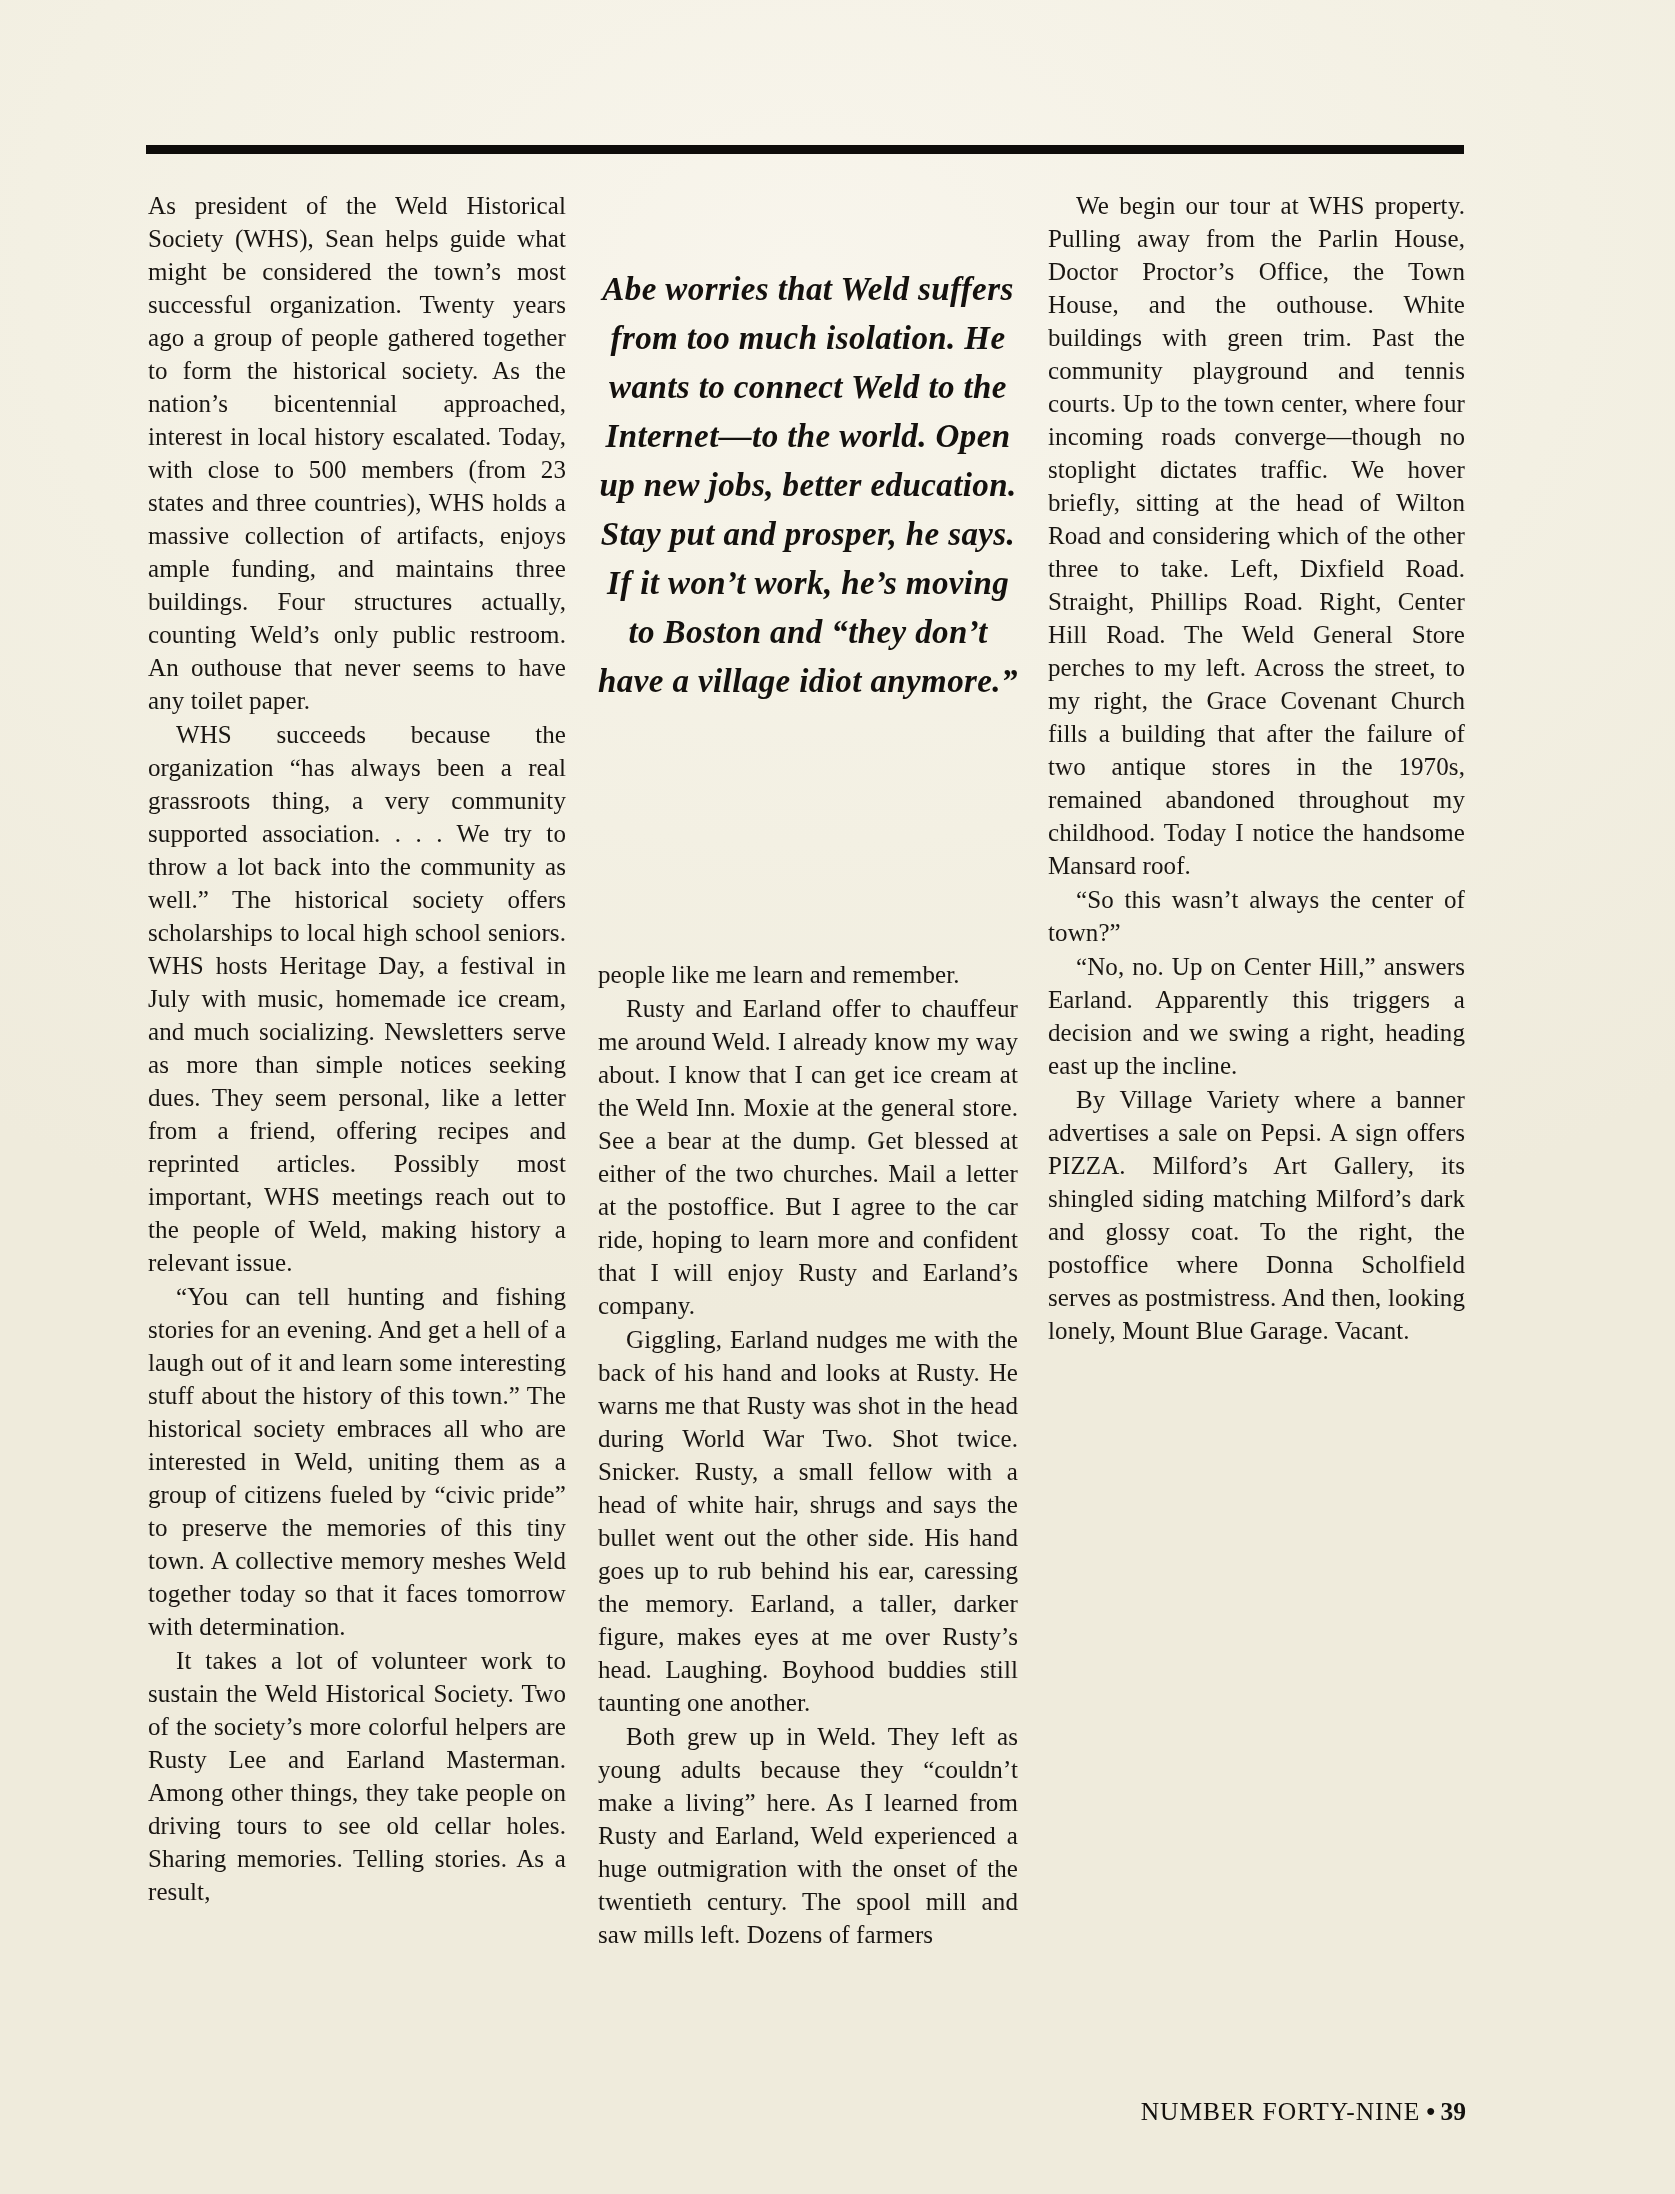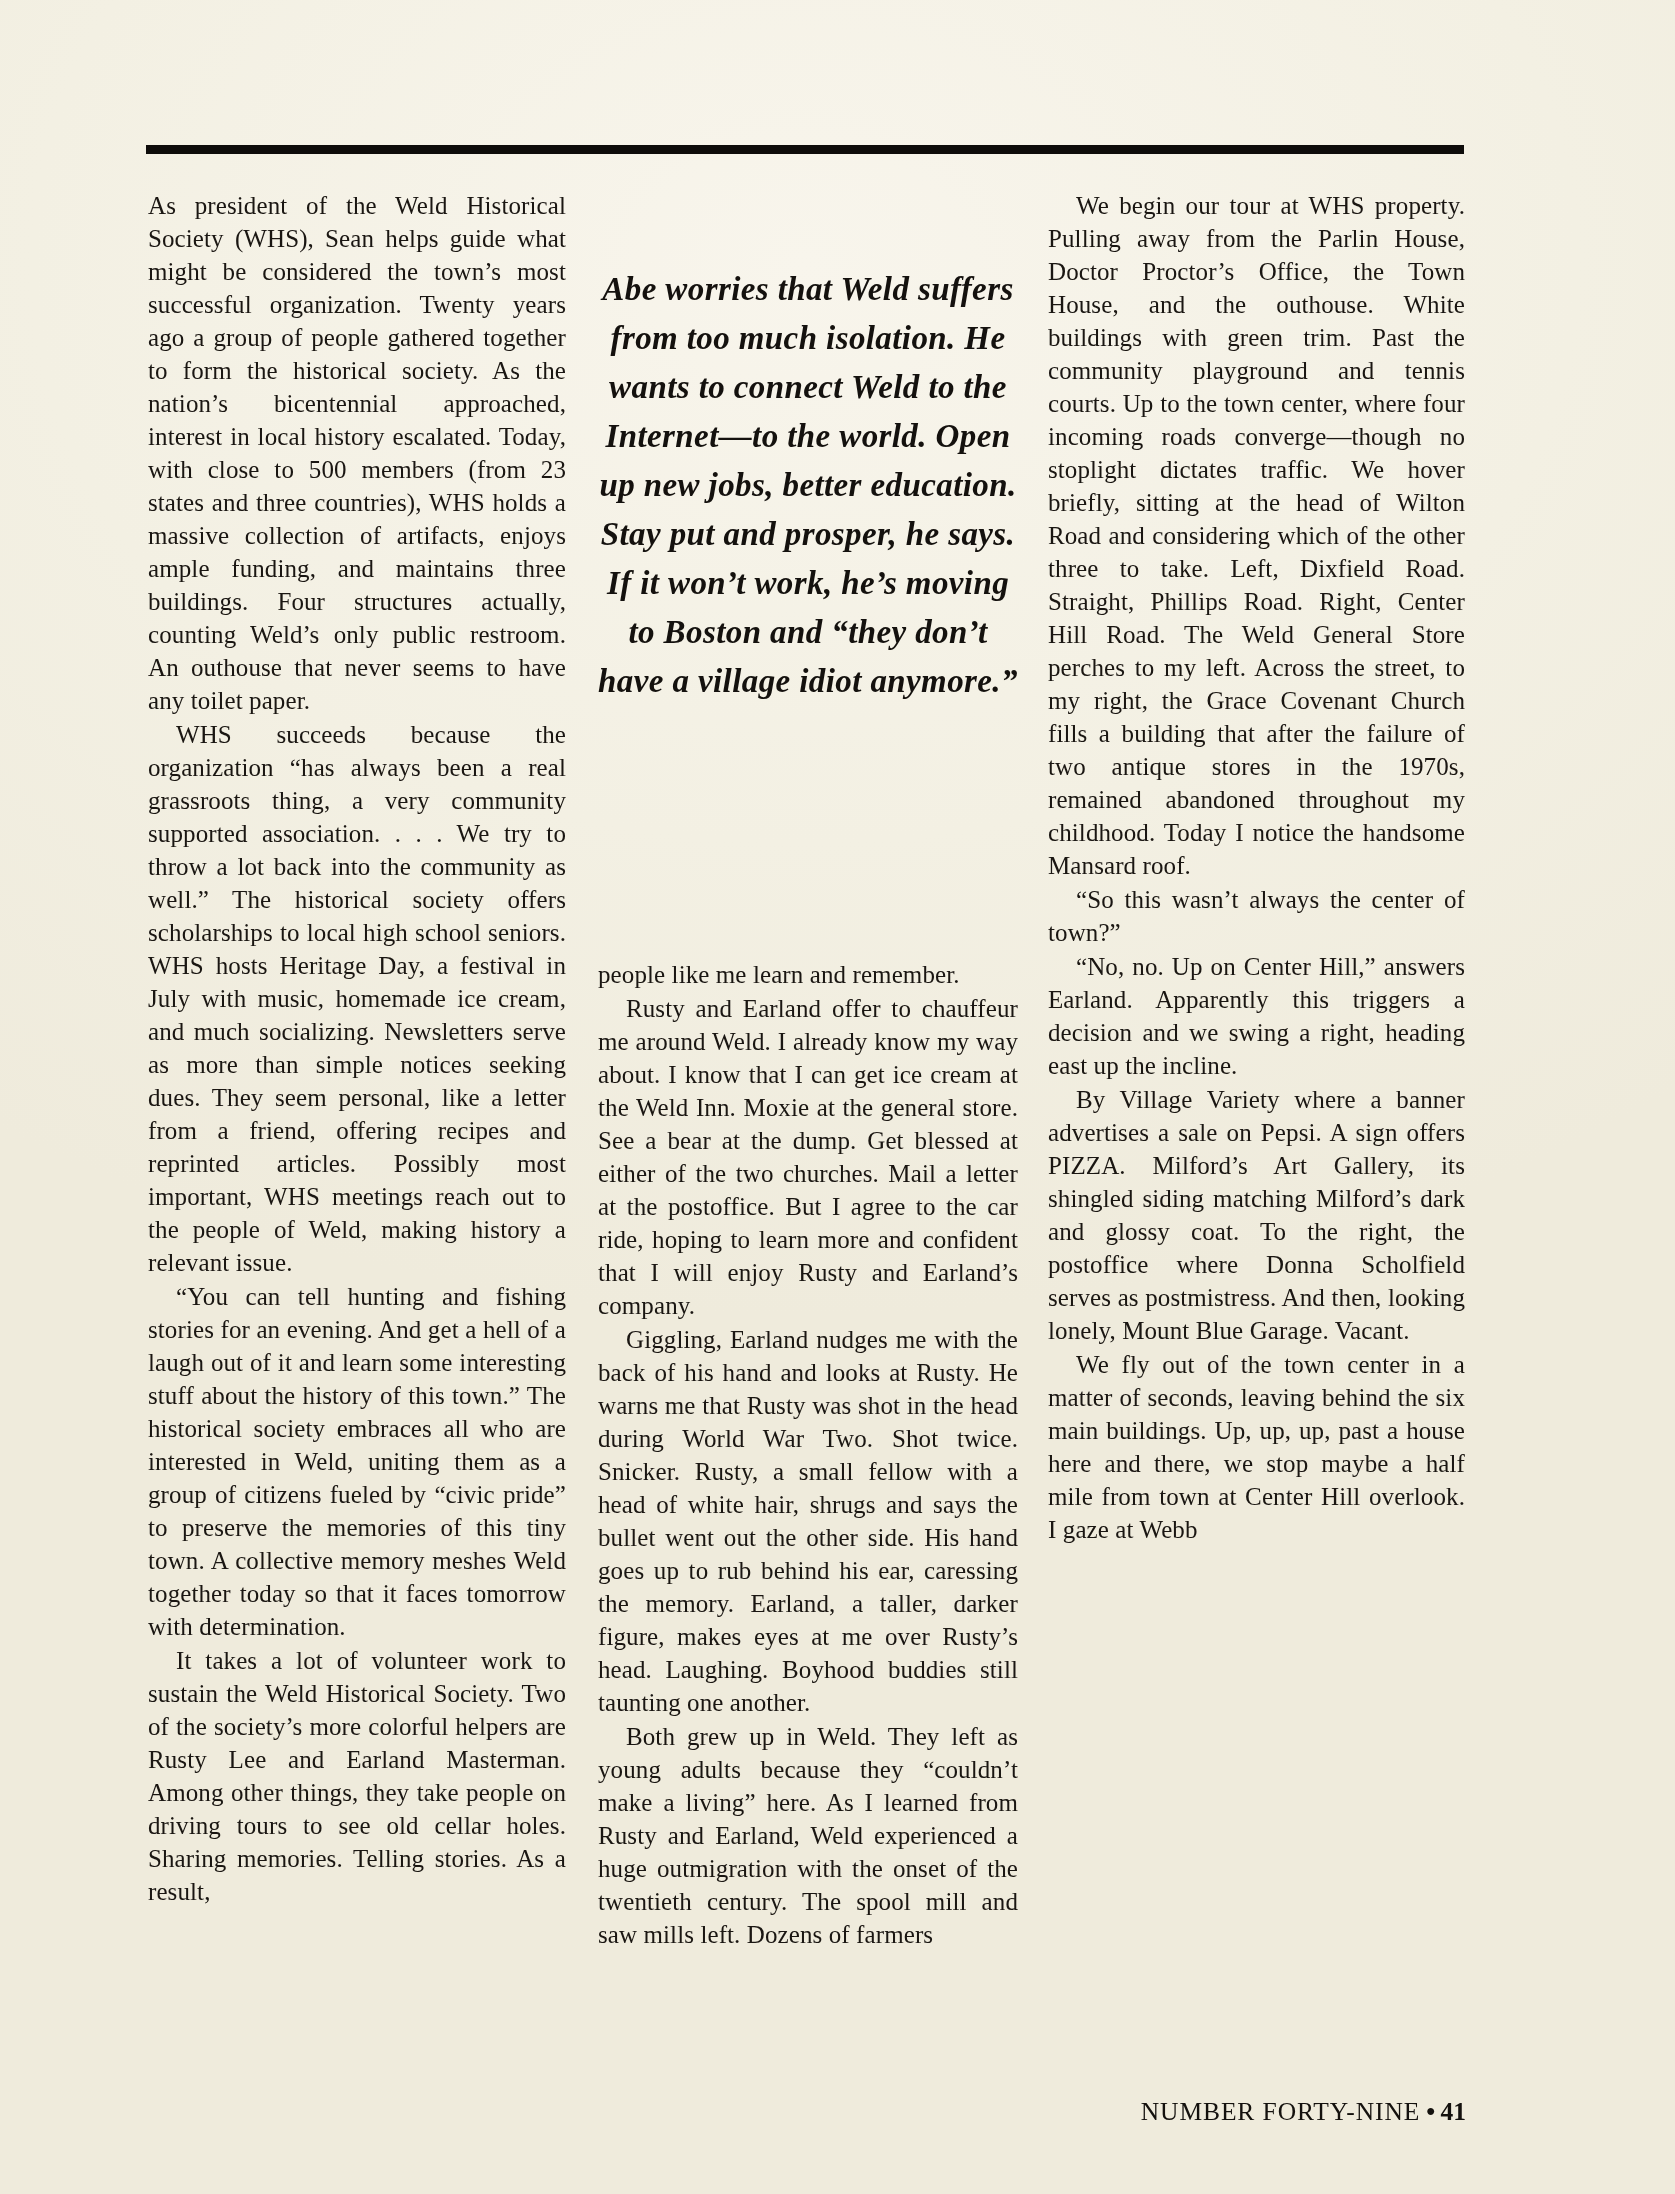--- a/index.html
+++ b/index.html
@@ -100,21 +100,20 @@
       <p class="para indent">Rusty and Earland offer to chauffeur me around Weld. I already know my way about. I know that I can get ice cream at the Weld Inn. Moxie at the general store. See a bear at the dump. Get blessed at either of the two churches. Mail a letter at the postoffice. But I agree to the car ride, hoping to learn more and confident that I will enjoy Rusty and Earland’s company.</p>
       <p class="para indent">Giggling, Earland nudges me with the back of his hand and looks at Rusty. He warns me that Rusty was shot in the head during World War Two. Shot twice. Snicker. Rusty, a small fellow with a head of white hair, shrugs and says the bullet went out the other side. His hand goes up to rub behind his ear, caressing the memory. Earland, a taller, darker figure, makes eyes at me over Rusty’s head. Laughing. Boyhood buddies still taunting one another.</p>
       <p class="para indent">Both grew up in Weld. They left as young adults because they “couldn’t make a living” here. As I learned from Rusty and Earland, Weld experienced a huge outmigration with the onset of the twentieth century. The spool mill and saw mills left. Dozens of farmers</p>
     </div>
 
   <div class="col col-right">
       <p class="para indent">We begin our tour at WHS property. Pulling away from the Parlin House, Doctor Proctor’s Office, the Town House, and the outhouse. White buildings with green trim. Past the community playground and tennis courts. Up to the town center, where four incoming roads converge—though no stoplight dictates traffic. We hover briefly, sitting at the head of Wilton Road and considering which of the other three to take. Left, Dixfield Road. Straight, Phillips Road. Right, Center Hill Road. The Weld General Store perches to my left. Across the street, to my right, the Grace Covenant Church fills a building that after the failure of two antique stores in the 1970s, remained abandoned throughout my childhood. Today I notice the handsome Mansard roof.</p>
       <p class="para indent">“So this wasn’t always the center of town?”</p>
       <p class="para indent">“No, no. Up on Center Hill,” answers Earland. Apparently this triggers a decision and we swing a right, heading east up the incline.</p>
       <p class="para indent">By Village Variety where a banner advertises a sale on Pepsi. A sign offers PIZZA. Milford’s Art Gallery, its shingled siding matching Milford’s dark and glossy coat. To the right, the postoffice where Donna Scholfield serves as postmistress. And then, looking lonely, Mount Blue Garage. Vacant.</p>
-      <p class="para indent">We fly out of the town center in a matter of seconds, leaving behind the six main buildings. Up, up, up, past a house here and there, we stop maybe a half mile from town at Center Hill overlook. I gaze at Webb</p>
     </div>
 
   <div class="footer">
-    <span>NUMBER FORTY-NINE</span><span class="bullet">•</span><span class="pagenum">41</span>
+    <span>NUMBER FORTY-NINE</span><span class="bullet">•</span><span class="pagenum">39</span>
   </div>
 
 </div>
 
 
 </body></html>

